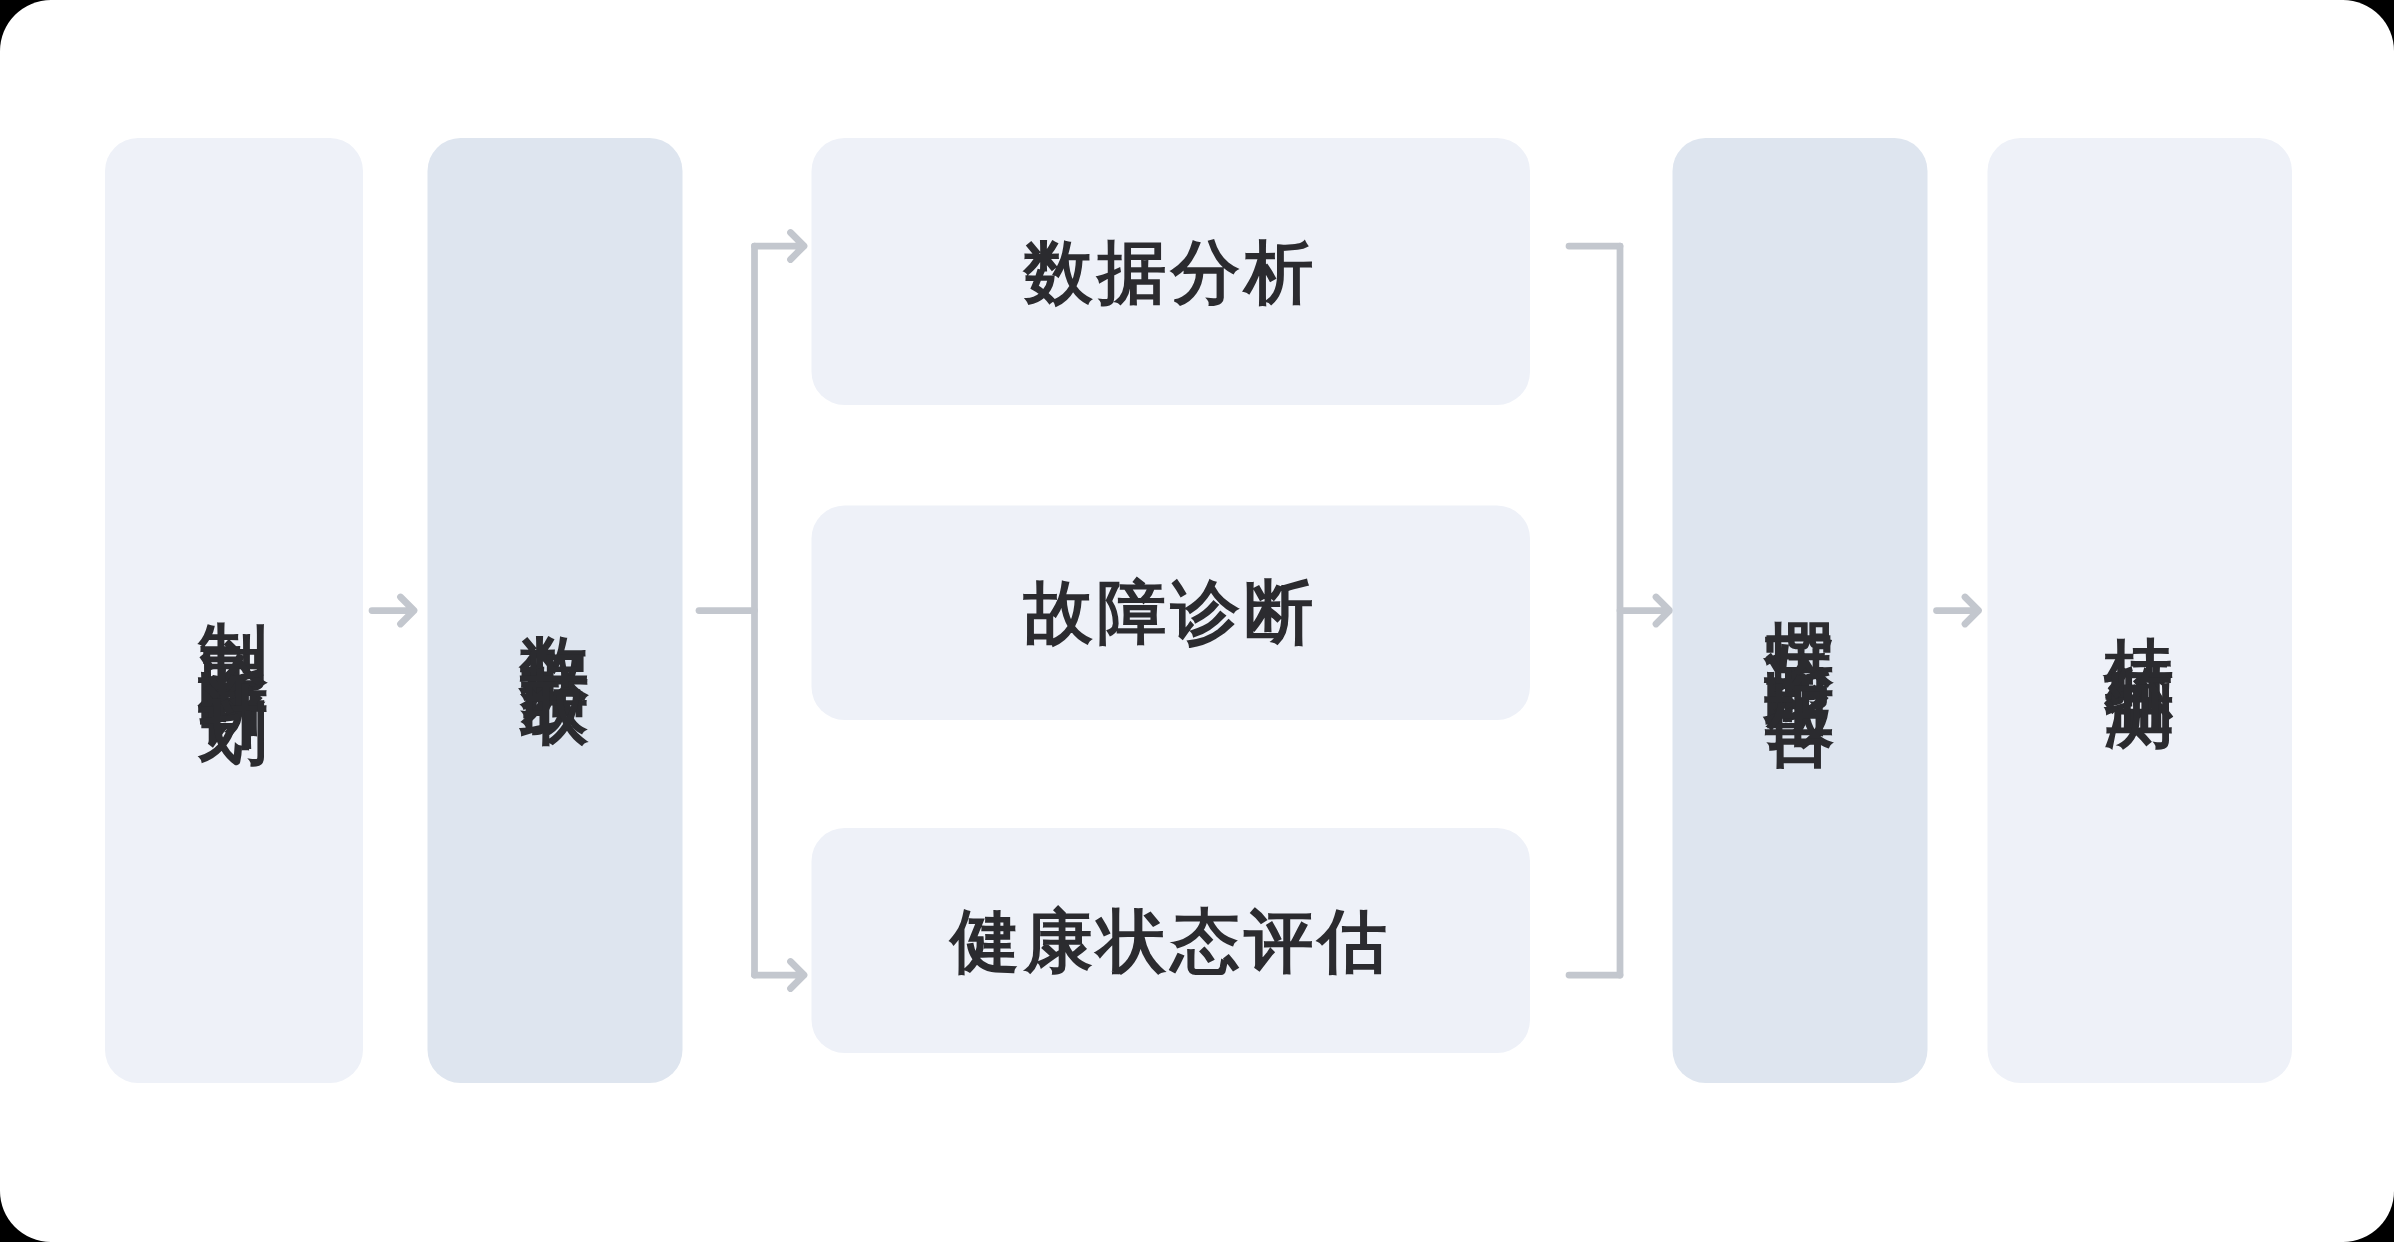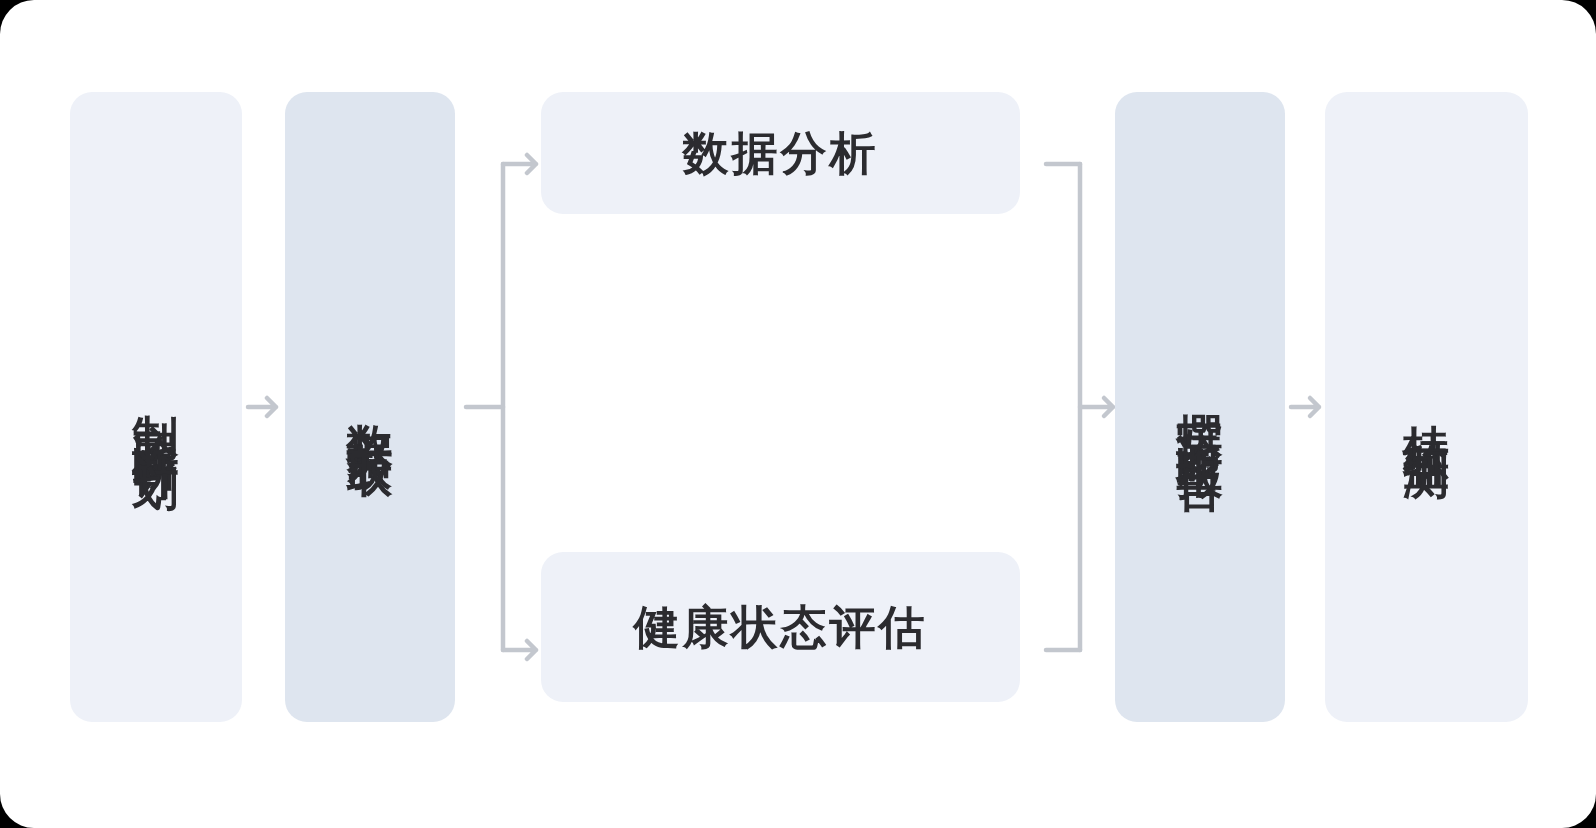--- a/index.html
+++ b/index.html
@@ -46,21 +46,21 @@
     letter-spacing: 10px;
   }
   .node.horizontal .node-label {
     font-size: 46px;
     letter-spacing: 3px;
   }
 
   
   #node-plan      { left: 70px;   top: 92px;  width: 172px; height: 630px; }
   #node-acquire   { left: 285px;  top: 92px;  width: 170px; height: 630px; }
-  #node-analysis  { left: 541px;  top: 92px;  width: 479px; height: 122px; }
+  #node-analysis  { left: 541px;  top: 92px;  width: 479px; height: 178px; }
   #node-fault     { left: 541px;  top: 337px; width: 479px; height: 143px; }
   #node-health    { left: 541px;  top: 552px; width: 479px; height: 150px; }
   #node-report    { left: 1115px; top: 92px;  width: 170px; height: 630px; }
   #node-monitor   { left: 1325px; top: 92px;  width: 203px; height: 630px; }
 
   
   .arrow-simple {
     position: absolute;
     height: 40px;
     display: flex;
@@ -109,20 +109,23 @@
       <path d="M37 14 H70 M61 5 L70 14 L61 23" stroke="#c3c7ce" stroke-width="4.5" stroke-linecap="round" stroke-linejoin="round"></path>
 
       <path d="M37 500 H70 M61 491 L70 500 L61 509" stroke="#c3c7ce" stroke-width="4.5" stroke-linecap="round" stroke-linejoin="round"></path>
     </svg>
   </div>
 
   <div class="node horizontal tint-light" id="node-analysis">
     <span class="node-label">数据分析</span>
   </div>
 
+  <div class="node horizontal tint-light" id="node-fault">
+    <span class="node-label">故障诊断</span>
+  </div>
 
   <div class="node horizontal tint-light" id="node-health">
     <span class="node-label">健康状态评估</span>
   </div>
 
   <div class="connector" id="connector-merge">
     <svg width="100" height="520" viewBox="0 0 100 520" fill="none">
 
       <path d="M26 14 H60" stroke="#c3c7ce" stroke-width="4.5" stroke-linecap="round"></path>
 

